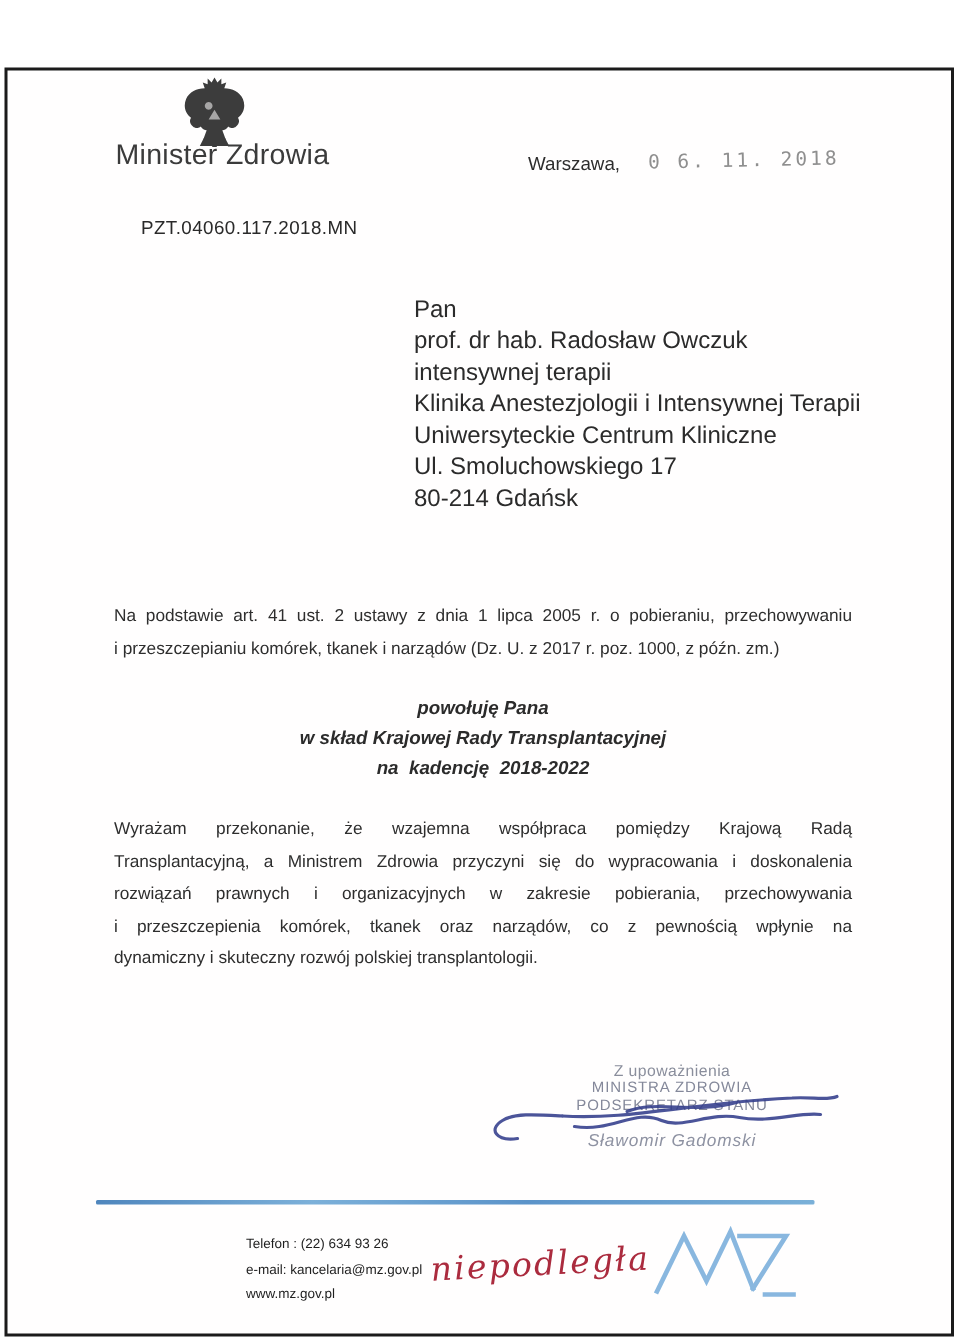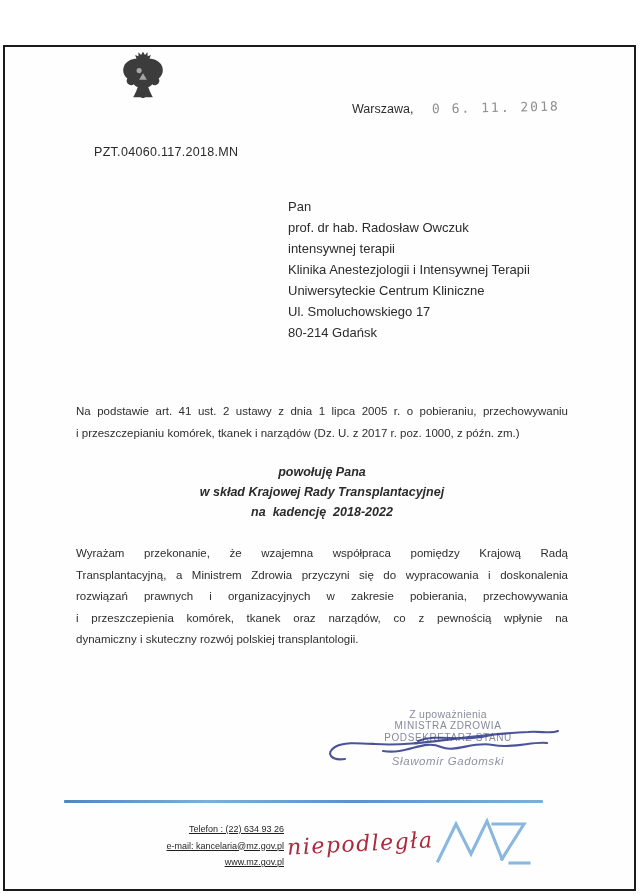--- a/index.html
+++ b/index.html
@@ -23,21 +23,21 @@
   }
   .place-label { position:absolute; left:352px; top:102px; font-size:12.5px; color:#2d2d2d; }
   .date-stamp {
     position:absolute; left:432px; top:100px; font-size:13px; color:#8f8f8f;
     font-family:"DejaVu Sans Mono", monospace; letter-spacing:2px;
     transform:rotate(-1.2deg);
   }
   .ref-number { position:absolute; left:77px; top:145px; font-size:12.5px; letter-spacing:0.3px; color:#2a2a2a;margin-left:17px; }
 
   
-  .addressee { position:absolute; left:288px; top:196px; font-size:13px; line-height:21px; color:#2b2b2b; }
+  .addressee { position:absolute; left:276px; top:196px; font-size:16px; line-height:21px; color:#2b2b2b; }
 
   
   .bodyline { font-size:11.5px; color:#2e2e2e; height:21.5px; line-height:21.5px; }
   .jline { text-align:justify; text-align-last:justify; text-justify:inter-word; white-space:nowrap; }
   .para1 { position:absolute; left:76px; top:401px; width:492px; }
   .appointment {
     position:absolute; left:76px; top:462px; width:492px; text-align:center;
     font-weight:bold; font-style:italic; font-size:12.5px; line-height:20px; color:#2b2b2b;
   }
   .appointment .pre { white-space:pre; }
@@ -51,39 +51,40 @@
   .sig-ink   { position:absolute; left:-25px; top:9px; width:245px; height:55px; pointer-events:none; }
 
   
   .footer-line {
     position:absolute; left:64px; top:800px; width:479px; height:3px;
     background:linear-gradient(90deg,#4f86bd 0%, #7cb0d9 30%, #5b93c9 60%, #7ab0d8 100%);
     border-radius:1px;
   }
   .f-col { position:absolute; top:821px; font-size:9px; line-height:16.5px; color:#1f1f1f; }
   .f-col1 { left:83px; }
-  .f-col2 { left:164px; width:120px; text-align:right;text-decoration:underline; }
+  .f-col2 { left:164px; width:120px; text-align:left; }
   .niepodlegla {
     position:absolute; left:287px; top:831px; font-size:22px; color:#ab2b3e;
     font-family:"DejaVu Serif", serif; font-style:italic; letter-spacing:1.5px;
     transform:rotate(-3deg);
   }
   .mz-logo { position:absolute; left:434px; top:814px; width:108px; height:54px; }
 </style>
 </head>
 <body>
 
 <div class="page">
   <div class="page-frame"></div>
 
   <svg class="eagle" viewBox="0 0 64 72" aria-hidden="true">
     <path fill="#3c3c3c" d="M32 1 l3 5 4-4 0 6 5-2 -2 6 c8 0 16 4 19 11 3 7 1 15 -5 19 2 3 1 7 -2 9 -2 2 -6 2 -8 0 -1 2 -4 4 -6 4 l3 8 c1 3 -1 6 -4 6 h-4 l-1 4 h-4 l-1-4 h-4 c-3 0 -5-3 -4-6 l3-8 c-2 0 -5-2 -6-4 -2 2 -6 2 -8 0 -3-2 -4-6 -2-9 -6-4 -8-12 -5-19 3-7 11-11 19-11 l-2-6 5 2 0-6 4 4 z"></path>
     <path fill="#3c3c3c" d="M21 63 h22 l4 8 h-30 z"></path>
     <path fill="#fffefe" d="M26 26 a4 4 0 1 0 0.1 0 z M32 34 l6 10 -12 0 z" opacity="0.55"></path>
   </svg>
+  <div class="sender-title">Minister Zdrowia</div>
   <div class="place-label">Warszawa,</div>
   <div class="date-stamp">0 6. 11. 2018</div>
   <div class="ref-number">PZT.04060.117.2018.MN</div>
 
   <div class="addressee">
     <div>Pan</div>
     <div>prof. dr hab. Radosław Owczuk</div>
     <div>intensywnej terapii</div>
     <div>Klinika Anestezjologii i Intensywnej Terapii</div>
     <div>Uniwersyteckie Centrum Kliniczne</div>

